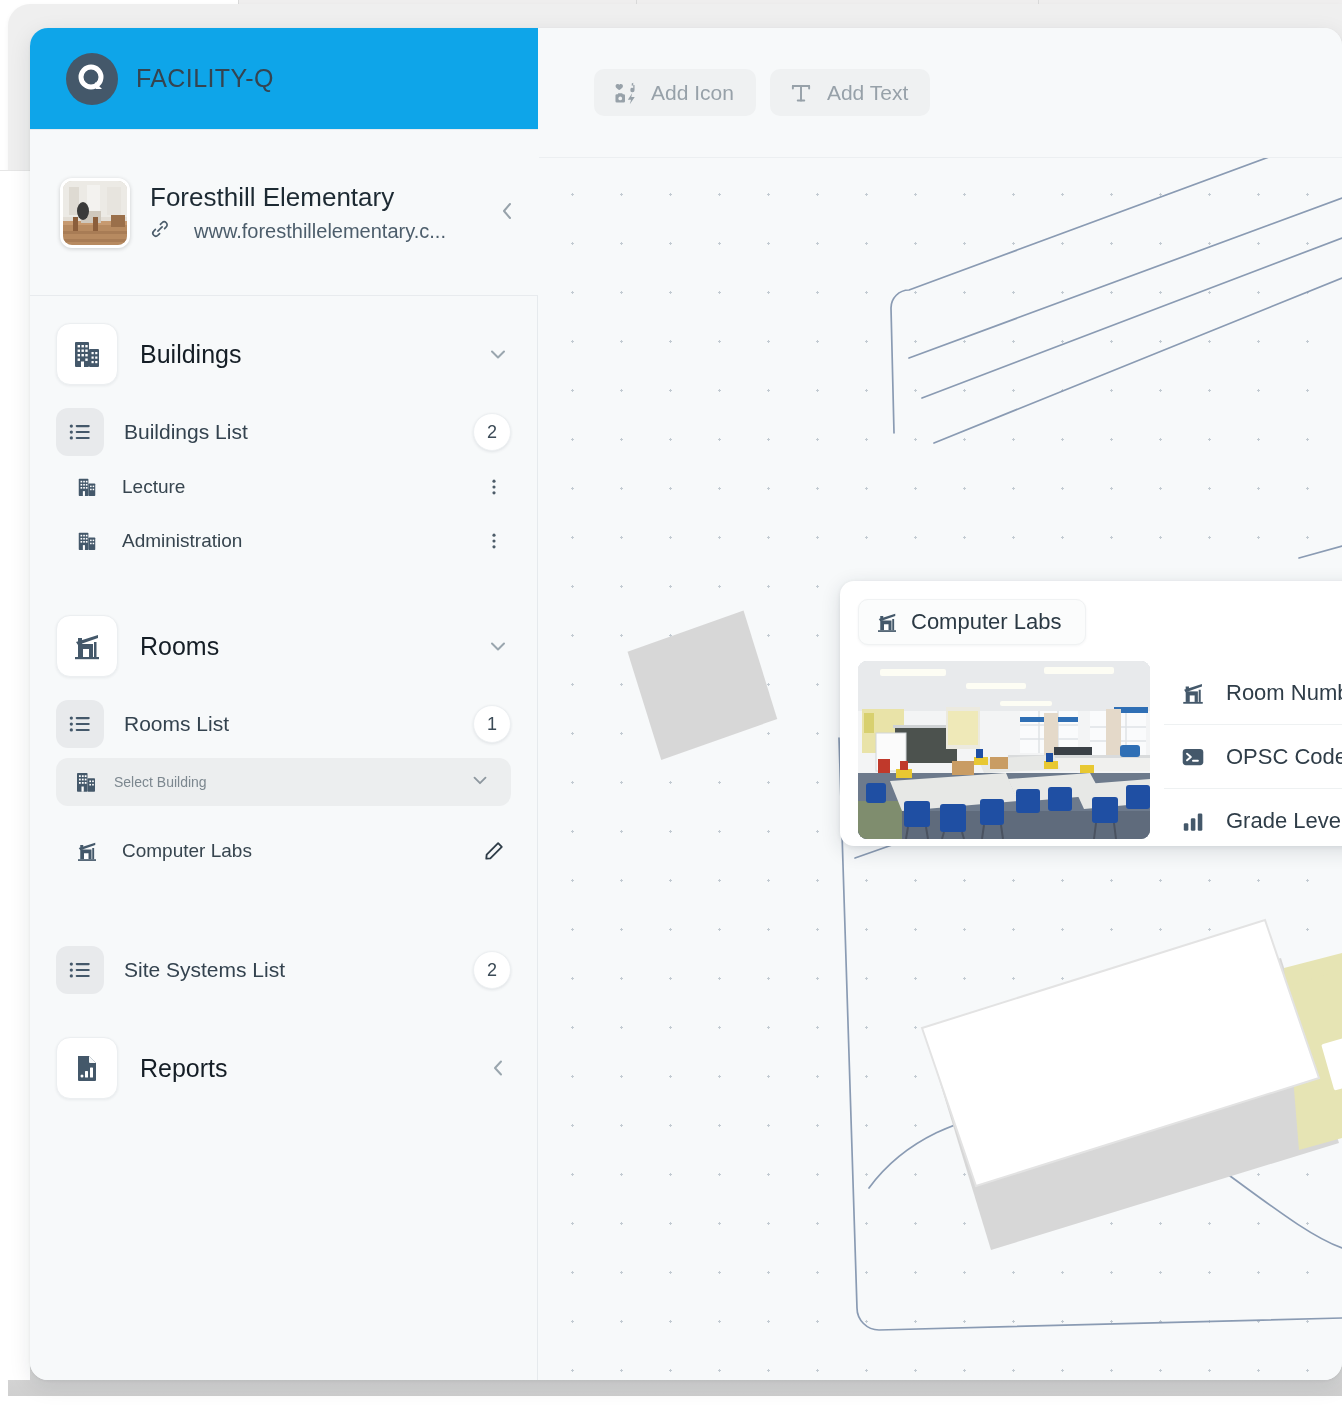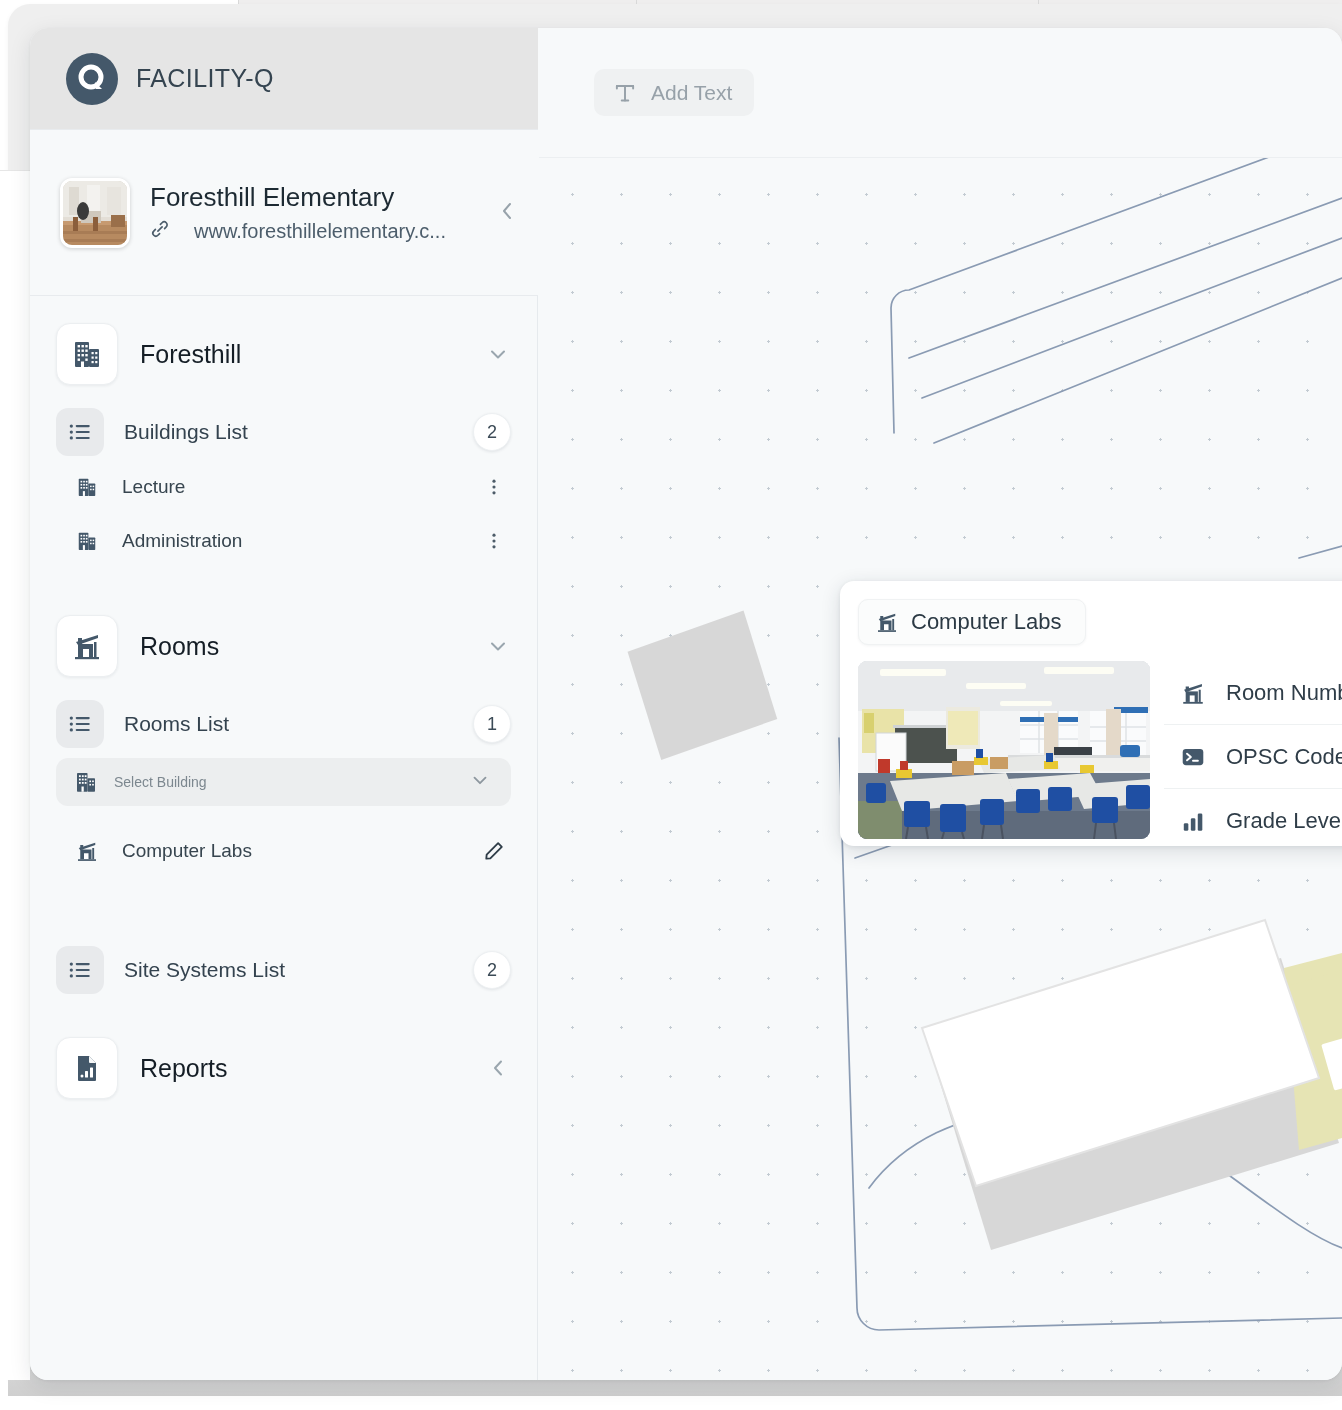--- a/index.html
+++ b/index.html
@@ -44,21 +44,21 @@
     border-radius: 18px 18px 18px 18px;
     box-shadow: 0 6px 22px rgba(20,30,40,0.10), 0 1px 3px rgba(20,30,40,0.06);
     overflow: hidden;
   }
 
   
   .brand-bar {
     position: absolute; left: 0; top: 0; width: 508px; height: 102px;
     display: flex; align-items: center; gap: 18px; padding-left: 36px;
     border-bottom: 1px solid #e8ebee;
-    background: #e5e5e5;
+    background: #0ea5e9;
   }
   .brand-logo {
     width: 52px; height: 52px; border-radius: 50%;
     background: #44586a;
     display: flex; align-items: center; justify-content: center;
     flex: none;
   }
   .brand-logo svg { display:block; }
   .brand-name {
     font-size: 25px; letter-spacing: 0.4px; color: #354450; font-weight: 400;
@@ -293,21 +293,21 @@
               <rect x="10" y="23.5" width="3" height="5.5"></rect>
               <rect x="20.5" y="14" width="2.2" height="2.2"></rect>
                 <rect x="24.2" y="14" width="2.2" height="2.2"></rect>
               <rect x="20.5" y="18.5" width="2.2" height="2.2"></rect>
                 <rect x="24.2" y="18.5" width="2.2" height="2.2"></rect>
               <rect x="20.5" y="23" width="2.2" height="2.2"></rect>
                 <rect x="24.2" y="23" width="2.2" height="2.2"></rect>
             </g>
           </svg>
         </div>
-        <div class="group-title">Foresthill</div>
+        <div class="group-title">Buildings</div>
         <div class="group-toggle">
           <svg width="24" height="24" viewBox="0 0 24 24" fill="none" stroke="#9aa6ae" stroke-width="2" stroke-linecap="round" stroke-linejoin="round">
               <path d="M6 9.5 L12 15.5 L18 9.5"></path>
             </svg>
         </div>
       </div>
 
       <div class="spacer-18"></div>
 
       <div class="nav-row">
@@ -551,20 +551,33 @@
           <path d="M745 810 L803 795 L803 980 L760 992 Z" fill="#e6e4b4"></path>
           <path d="M640 860 L803 812 L803 905 L660 945 Z" fill="#e6e4b4"></path>
           <rect x="718" y="862" width="48" height="48" rx="2" fill="#ffffff" transform="rotate(-16 742 886)"></rect>
           <rect x="788" y="880" width="40" height="48" rx="2" fill="#ffffff" transform="rotate(-16 808 904)"></rect>
           <path d="M383 870 L726 762 L780 920 L437 1028 Z" fill="#ffffff" stroke="#e3e3e3" stroke-width="2"></path>
         </g>
       </svg>
     </div>
 
     <div class="toolbar">
+      <div class="tool-btn">
+        <span class="tool-btn-icon">
+          <svg width="26" height="26" viewBox="0 0 24 24" fill="#97a1a9">
+            <path d="M5.2 3.6c-1.1 0-1.9.9-1.9 1.9 0 1.8 2.6 3.3 3.2 3.7.1.1.3.1.4 0 .6-.4 3.2-1.9 3.2-3.7 0-1-.8-1.9-1.9-1.9-.7 0-1.3.4-1.5.9-.2-.5-.8-.9-1.5-.9z"></path>
+            <path d="M19.6 2.6v5.1a1.9 1.9 0 1 0 1.2 1.8V4.6l-2.6.7V3.2z"></path>
+            <circle cx="18.4" cy="8.4" r="1.3"></circle>
+            <path d="M3.2 14.4a1.2 1.2 0 0 1 1.2-1.2h.8l.6-1h3.6l.6 1h.8a1.2 1.2 0 0 1 1.2 1.2v5.2a1.2 1.2 0 0 1-1.2 1.2H4.4a1.2 1.2 0 0 1-1.2-1.2z"></path>
+            <circle cx="7.6" cy="17" r="1.7" fill="#eff1f2"></circle>
+            <path d="M18.6 12.2 L14.6 18.2 h3 l-1.2 4.2 4.6-6.6h-3.2z"></path>
+          </svg>
+        </span>
+        <span>Add Icon</span>
+      </div>
       <div class="tool-btn">
         <span class="tool-btn-icon">
           <svg width="26" height="26" viewBox="0 0 24 24" fill="none" stroke="#97a1a9" stroke-width="1.8" stroke-linecap="round">
             <path d="M4.5 5.5 H19.5"></path>
             <path d="M4.5 5.5 V7.8 M19.5 5.5 V7.8"></path>
             <path d="M12 5.8 V19"></path>
             <path d="M9 19 H15"></path>
           </svg>
         </span>
         <span>Add Text</span>

